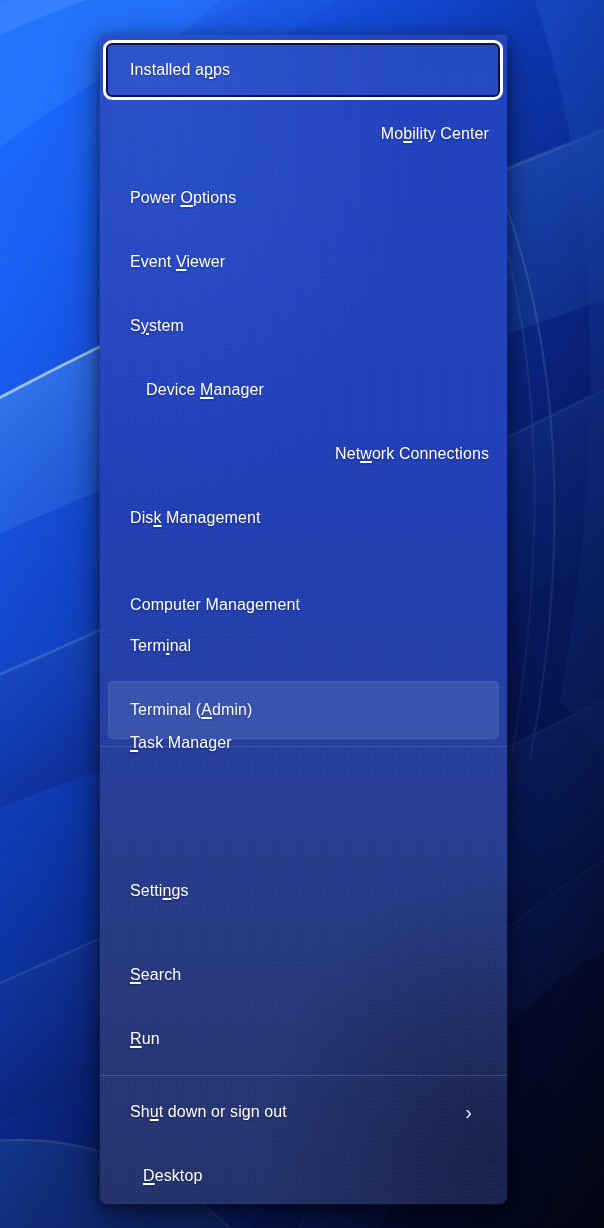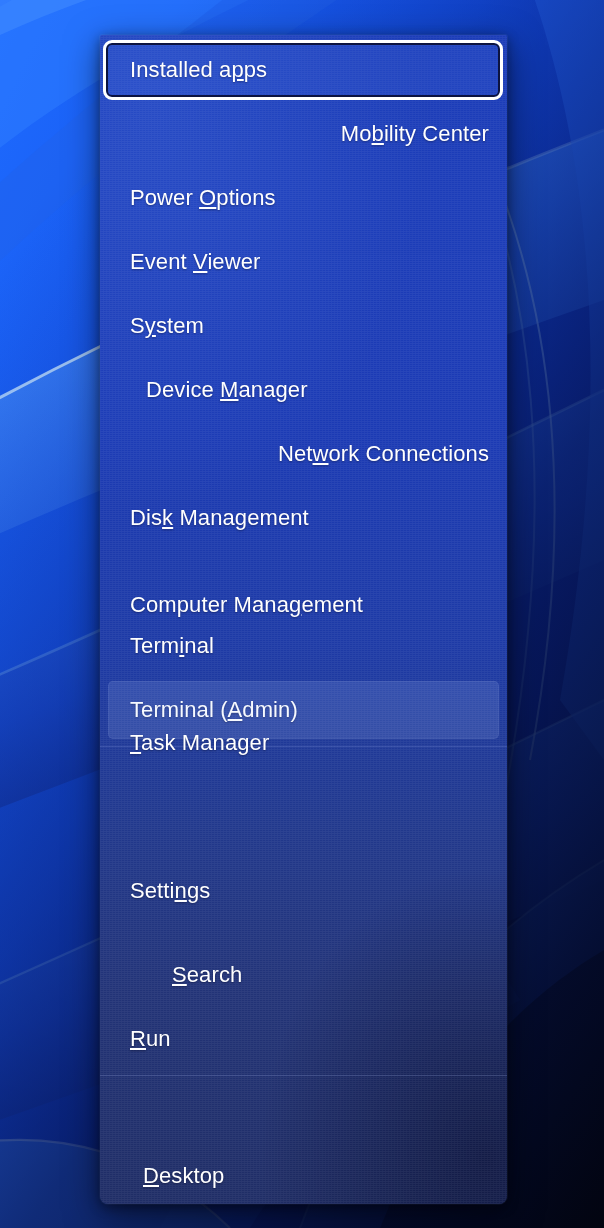--- a/index.html
+++ b/index.html
@@ -96,21 +96,21 @@
     height: 64px;
     display: flex;
     align-items: center;
     box-sizing: border-box;
     padding: 0 18px 0 30px;
     cursor: default;
   }
 
   .menu-item-label {
     color: #ffffff;
-    font-size: 22px;
+    font-size: 16px;
     line-height: 1;
     letter-spacing: 0.1px;
     white-space: nowrap;
     text-shadow: 0 1px 2px rgba(0, 0, 20, 0.35);
     flex: 0 1 auto;
   }
   .menu-item-label u {
     text-decoration: underline;
     text-underline-offset: 2px;
     text-decoration-thickness: 1.5px;
@@ -305,24 +305,28 @@
         <div class="row-highlight"></div>
         <span class="menu-item-label">Terminal (<u>A</u>dmin)</span>
       </li>
       <div class="menu-separator" style="top: 711px;"></div>
       <li class="menu-item" style="top: 676px;">
         <span class="menu-item-label"><u>T</u>ask Manager</span>
       </li>
       <li class="menu-item" style="top: 824px;">
         <span class="menu-item-label">Setti<u>n</u>gs</span>
       </li>
-      <li class="menu-item" style="top: 908px; margin-left: 42px;">
+      <li class="menu-item" style="top: 908px;">
         <span class="menu-item-label"><u>S</u>earch</span>
       </li>
       <li class="menu-item" style="top: 972px;">
         <span class="menu-item-label"><u>R</u>un</span>
       </li>
       <div class="menu-separator" style="top: 1040px;"></div>
+      <li class="menu-item" style="top: 1045px;">
+        <span class="menu-item-label">Sh<u>u</u>t down or sign out</span>
+        <span class="submenu-chevron">›</span>
+      </li>
       <li class="menu-item" style="top: 1109px; padding-left: 43px;">
         <span class="menu-item-label"><u>D</u>esktop</span>
       </li>
     </ul>
 </div>
 
 </body></html>

